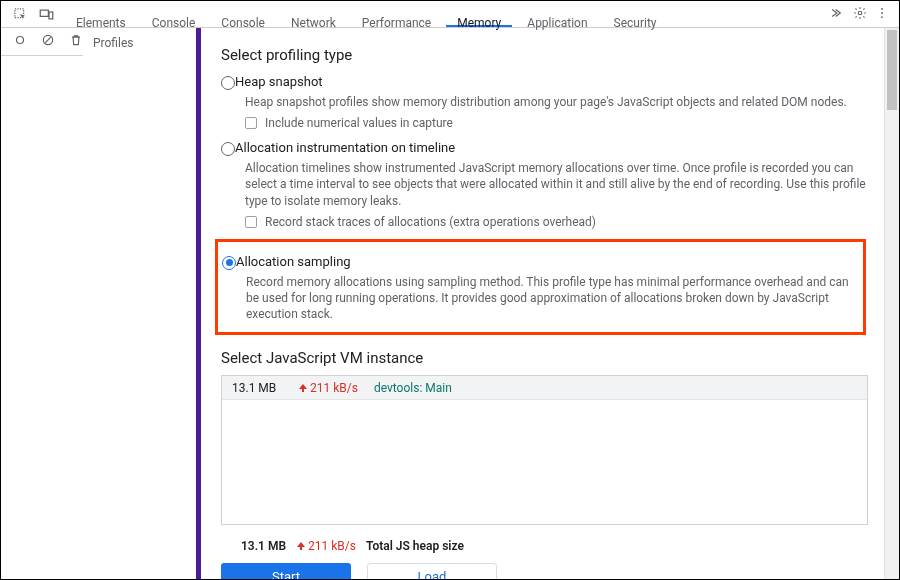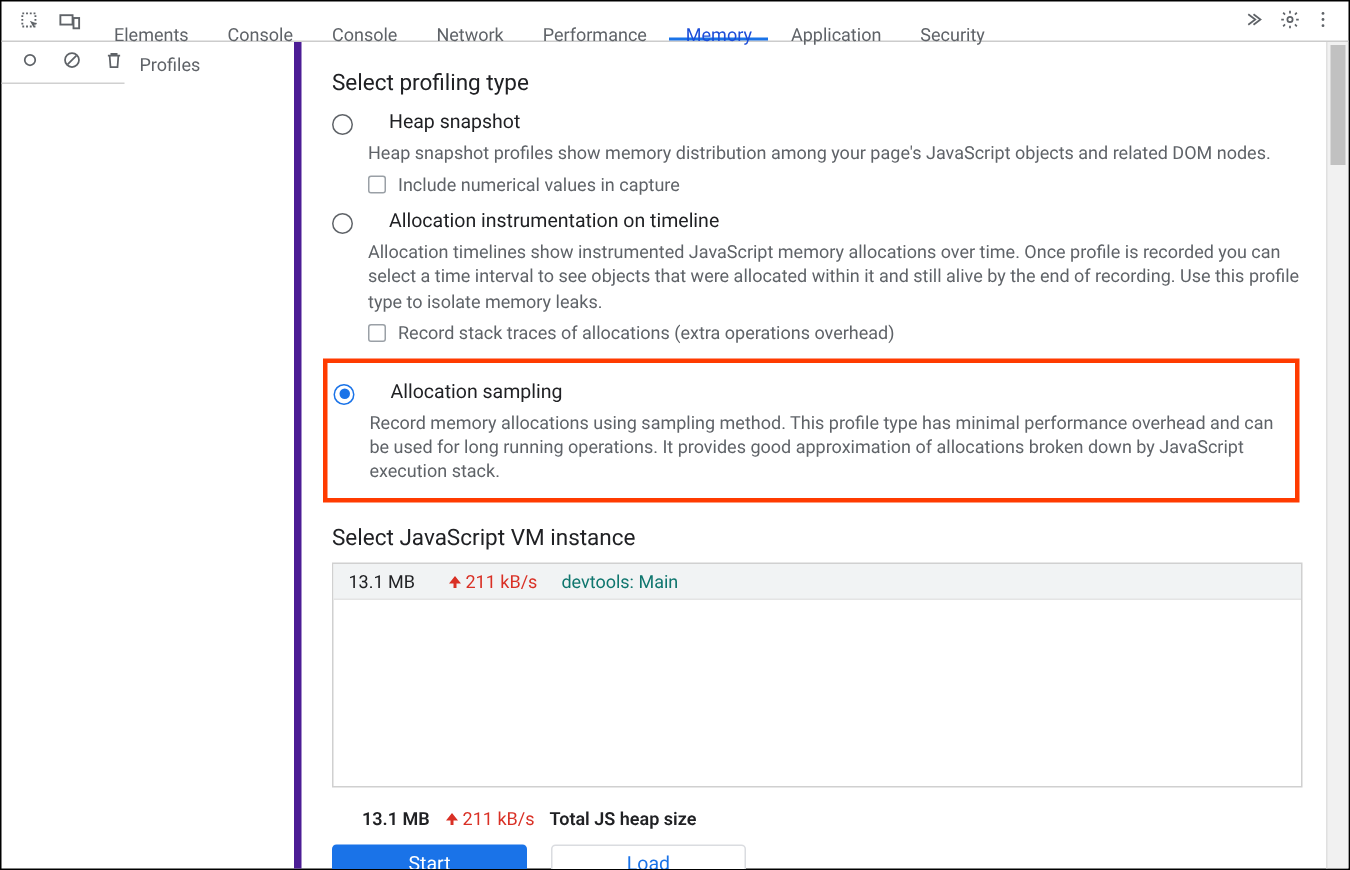--- a/index.html
+++ b/index.html
@@ -5,21 +5,21 @@
   * { box-sizing: border-box; }
   html, body { margin:0; padding:0; font-family: "Segoe UI", Roboto, Arial, sans-serif; font-size:12px; color:#333; }
   .window { width:900px; height:580px; border:1px solid #000; position:relative; background:#fff; display:flex; flex-direction:column; }
 
   
   .tabstrip { height:27px; border-bottom:1px solid #ccc; display:flex; align-items:stretch; padding-left:6px; flex:none; }
   .tabstrip .ic { width:26px; display:flex; align-items:center; justify-content:center; color:#5f6368; }
   .tabstrip .ic svg { width:15px; height:15px; }
   .tabs { display:flex; align-items:stretch; margin-left:6px; gap:4px;margin-top:20px; }
   .tab { padding:0 11px; display:flex; align-items:center; color:#5f6368; border-bottom:2px solid transparent; cursor:default; }
-  .tab.active { color:#1d4ed8; border-bottom-color:#1a73e8; }
+  .tab.active { color:#0f172a; border-bottom-color:#1a73e8; }
   .tabstrip .right { margin-left:auto; display:flex; align-items:center; gap:8px; padding-right:10px; color:#5f6368; }
   .tabstrip .right svg { width:14px; height:14px; }
 
   
   .body { flex:1; display:flex; min-height:0; }
   .sidebar { width:200px; border-right:5px solid #4c1d95; display:flex; flex-direction:row; }
   .toolbar { height:28px; border-bottom:1px solid #d0d0d0; display:flex; align-items:center; gap:14px; padding-left:12px; color:#5f6368;}
   .toolbar svg { width:14px; height:14px; }
   .side-section { padding:8px 10px; color:#5f6368; }
 
@@ -28,21 +28,21 @@
   .scrollbar-fake { position:absolute; top:0; right:0; width:15px; height:100%; background:#f1f1f1; border-left:1px solid #e0e0e0;}
   .scrollbar-thumb { position:absolute; top:2px; right:2px; width:10px; height:80px; background:#c1c1c1; border-radius:0;}
 
   h1.section { font-size:15px; font-weight:400; color:#202124; margin:8px 0 10px 0; }
   h2.section { font-size:15px; font-weight:400; color:#202124; margin:14px 0 8px 0; }
 
   .opt { display:flex; align-items:flex-start; margin:4px 0 2px 0; }
   .radio { width:14px; height:14px; border:1px solid #5f6368; border-radius:50%; margin-top:2px; flex:none; display:flex; align-items:center; justify-content:center;}
   .radio.checked { border-color:#1a73e8; }
   .radio.checked::after { content:""; width:7px; height:7px; background:#1a73e8; border-radius:50%; }
-  .opt-label { margin-left:24px; font-size:13px; color:#202124; }
+  .opt-label { margin-left:0; font-size:13px; color:#202124; }
   .opt-desc { margin:4px 0 6px 24px; color:#5f6368; line-height:1.35; font-size:12px; max-width:640px;}
   .subopt { display:flex; align-items:center; margin:4px 0 10px 24px; color:#5f6368;}
   .chk { width:12px; height:12px; border:1px solid #9aa0a6; border-radius:2px; margin-right:8px; flex:none;}
 
   .highlight-box { border:3px solid #ff3b00; padding:8px 8px 10px 4px; margin-left:-6px; margin-right:2px;}
 
   .vm-box { border:1px solid #d0d0d0; height:150px; }
   .vm-row { background:#f1f3f4; height:24px; display:flex; align-items:center; padding:0 10px; gap:10px; font-size:12px; border-bottom:1px solid #e4e4e4;}
   .mem { color:#202124; width:56px; }
   .rate { color:#d93025; display:flex; align-items:center; gap:2px;}

